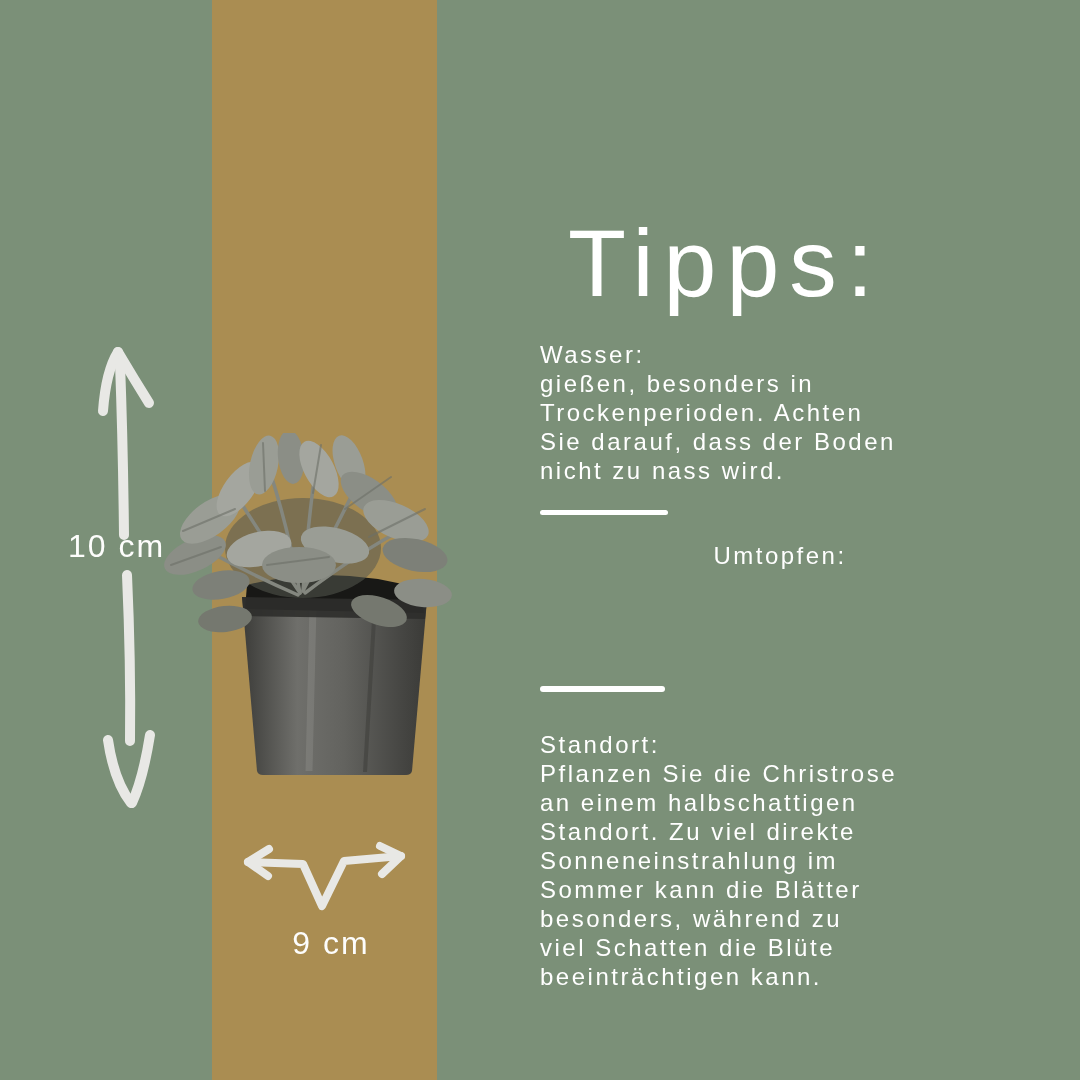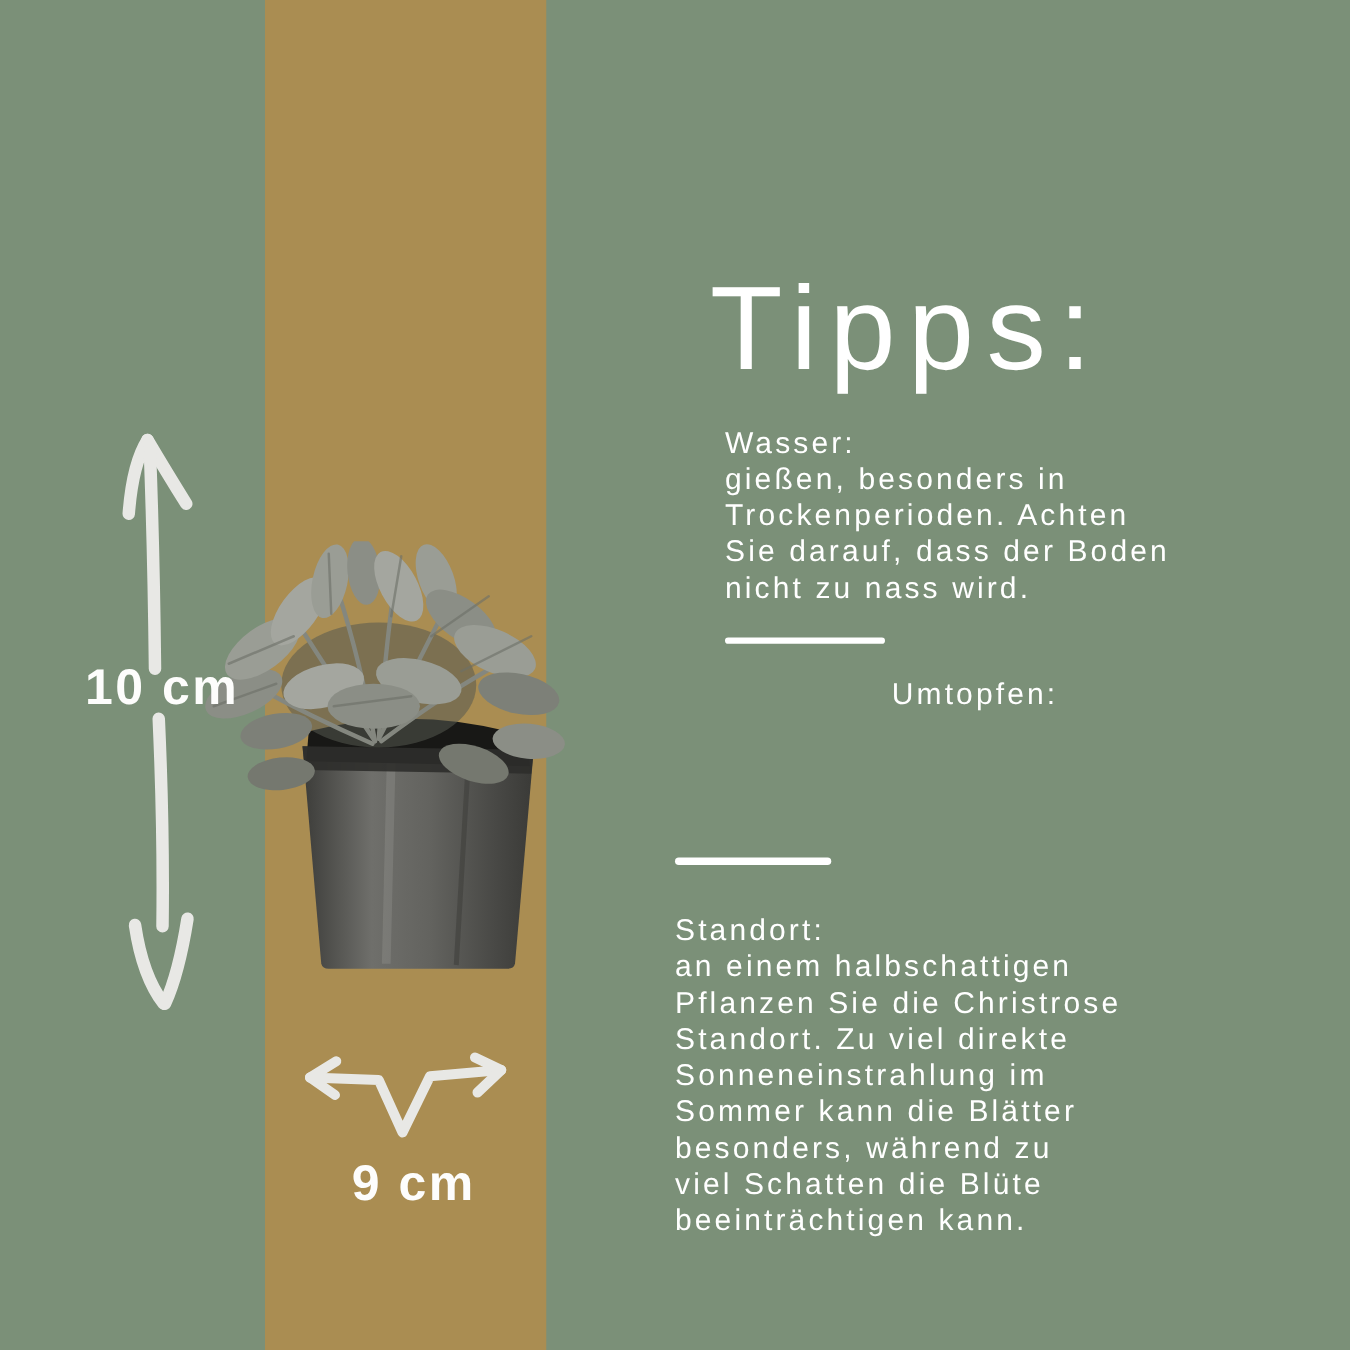--- a/index.html
+++ b/index.html
@@ -34,22 +34,22 @@
     width: 80px; height: 470px;
   }
   .h-arrow-svg {
     position: absolute;
     left: 238px; top: 838px;
     width: 175px; height: 80px;
   }
 
   .dim-label {
     position: absolute;
-    font-size: 40px;
-    font-weight: 700;
+    font-size: 32px;
+    font-weight: 400;
     letter-spacing: 2px;
     color: #fdfdfc;
     white-space: nowrap;
   }
   #height-label { left: 68px; top: 528px; }
   #width-label  { left: 276px; top: 925px; width: 110px; text-align: center; }
 
   .title {
     position: absolute;
     left: 538px; top: 216px;
@@ -72,21 +72,21 @@
   }
   .sec h2 {
     margin: 0;
     font-size: 24px;
     line-height: 29px;
     letter-spacing: 2.5px;
     font-weight: 500;
   }
   .ln { white-space: nowrap; }
 
-  #sec-water    { top: 340px; margin-left: 40px; }
+  #sec-water    { top: 340px; }
   #sec-repot    { top: 541px; text-align: center; }
   #sec-location { top: 730px; }
 
   .underline-bar {
     position: absolute;
     left: 0; top: 170px;
     width: 128px; height: 5px;
     background: #ffffff;
     border-radius: 3px;
   }
@@ -199,22 +199,22 @@
   </section>
 
   <section class="sec" id="sec-repot">
     <h2>Umtopfen:</h2>
   </section>
 
   <div class="divider"></div>
 
   <section class="sec" id="sec-location">
     <h2>Standort:</h2>
+    <div class="ln">Pflanzen Sie die Christrose</div>
     <div class="ln">an einem halbschattigen</div>
-    <div class="ln">Pflanzen Sie die Christrose</div>
     <div class="ln">Standort. Zu viel direkte</div>
     <div class="ln">Sonneneinstrahlung im</div>
     <div class="ln">Sommer kann die Blätter</div>
     <div class="ln">besonders, während zu</div>
     <div class="ln">viel Schatten die Blüte</div>
     <div class="ln">beeinträchtigen kann.</div>
   </section>
 
 </div>
 

